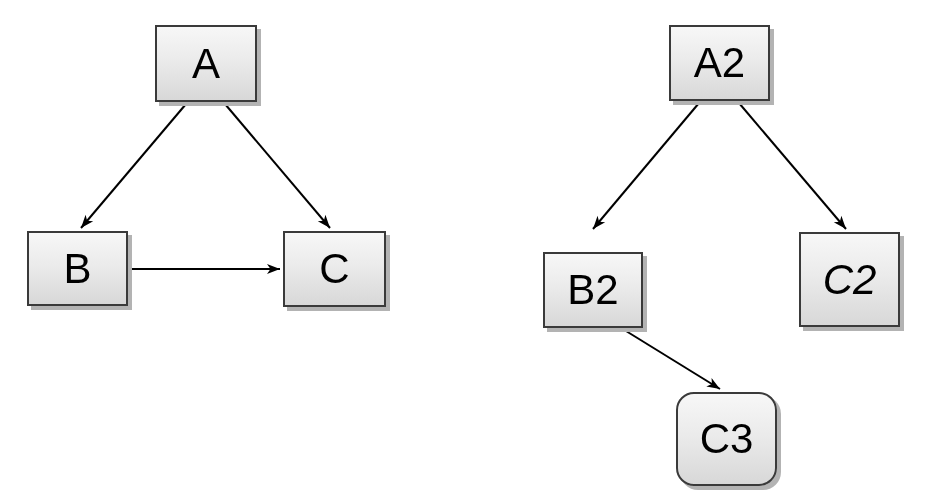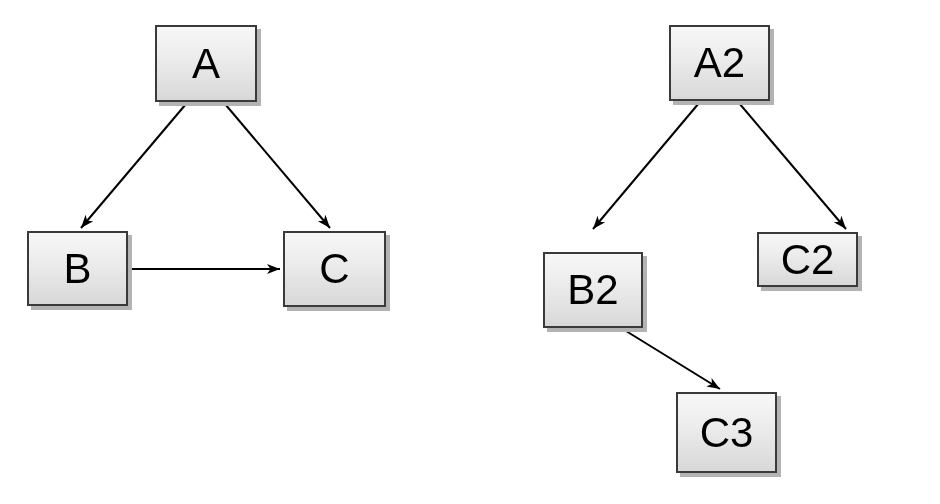--- a/index.html
+++ b/index.html
@@ -35,22 +35,22 @@
     font-size: 42px;
     line-height: 1;
     user-select: none;
   }
   
   .node-A  { left: 155px; top: 25px;  width: 102px; height: 77px; }
   .node-B  { left: 27px;  top: 231px; width: 101px; height: 75px; }
   .node-C  { left: 283px; top: 231px; width: 103px; height: 76px; }
   .node-A2 { left: 669px; top: 25px;  width: 101px; height: 76px; align-items: center; }
   .node-B2 { left: 543px; top: 232px; width: 100px; height: 76px; margin-top: 20px; }
-  .node-C2 { left: 757px; top: 232px; width: 101px; height: 55px; }
-  .node-C3 { left: 676px; top: 392px; width: 101px; height: 81px; }
+  .node-C2 { left: 799px; top: 232px; width: 101px; height: 95px; font-style: italic; }
+  .node-C3 { left: 676px; top: 392px; width: 101px; height: 94px; border-radius: 18px; }
 </style>
 </head>
 <body>
 
 <div class="canvas">
 
   <svg class="edges" viewBox="0 0 940 504" xmlns="http://www.w3.org/2000/svg">
     <defs>
       <marker id="arrowhead" markerUnits="userSpaceOnUse" markerWidth="16" markerHeight="12" refX="14" refY="6" orient="auto">
         <path d="M1,1 L14,6 L1,11 L4.5,6 Z" fill="#000000"></path>

